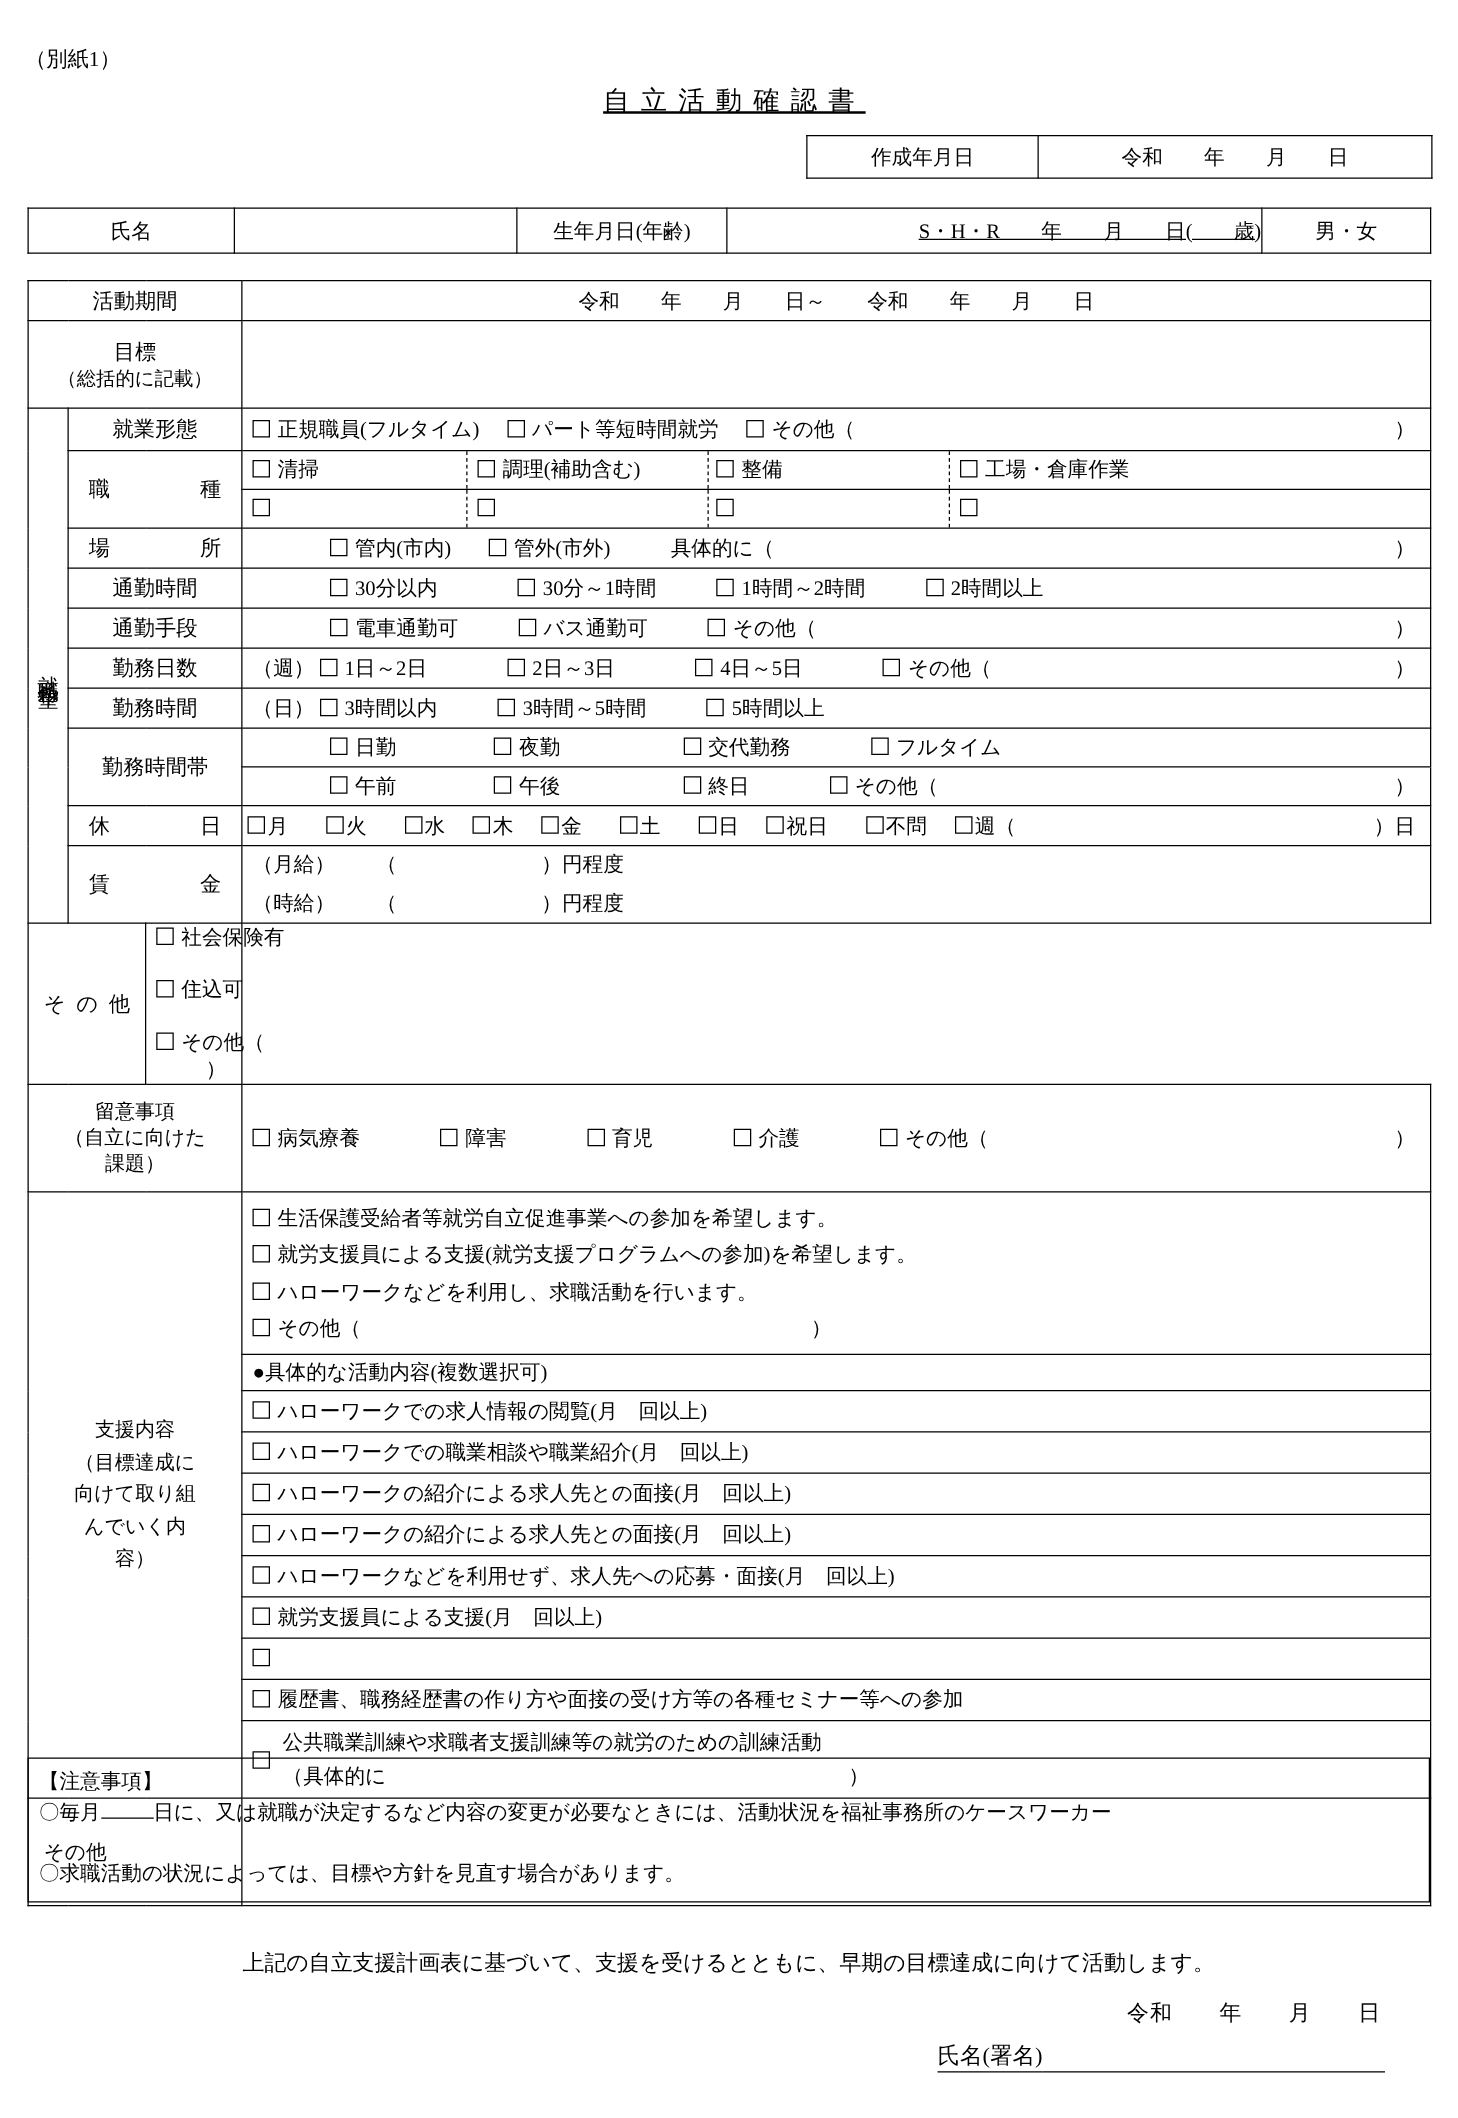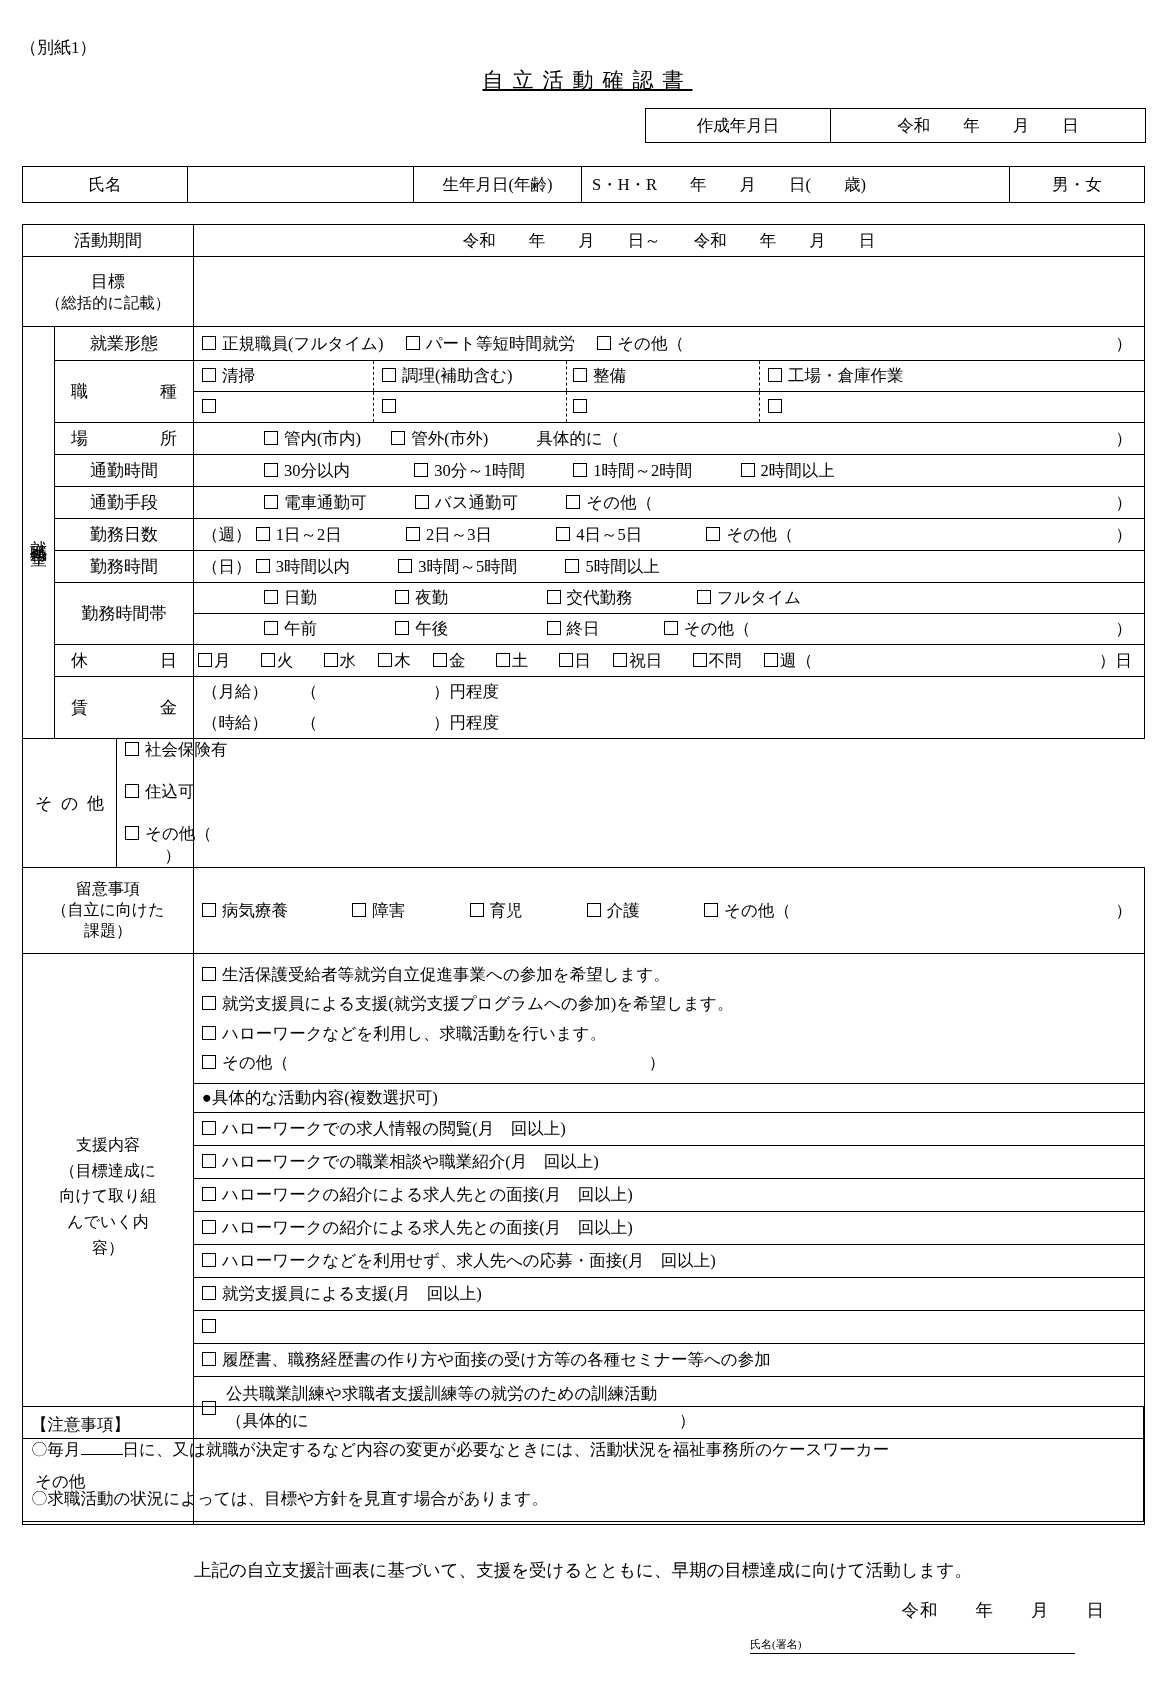--- a/index.html
+++ b/index.html
@@ -101,21 +101,21 @@
   .closing {
     position: absolute; left: 0; top: 1558px; width: 1166px;
     text-align: center; font-size: 17.5px;
   }
   .closing-date {
     position: absolute; left: 0; top: 1598px; width: 1105px;
     text-align: right; font-size: 17.5px; letter-spacing: 1px;
   }
   .sign-row {
     position: absolute; left: 750px; top: 1632px;
-    font-size: 11px; display: flex; align-items: flex-end;
+    font-size: 18px; display: flex; align-items: flex-end;
   }
   .sign-label { border-bottom: 1.6px solid #000; padding-bottom: 1px; }
   .sign-line { width: 274px; border-bottom: 1.6px solid #000; height: 22px; }
   .gap14 { display:inline-block; width: 14px; }
   .gap22 { display:inline-block; width: 22px; }
   .gap40 { display:inline-block; width: 40px; }
   .gap56 { display:inline-block; width: 56px; }
   .gap70 { display:inline-block; width: 70px; }
   .gap90 { display:inline-block; width: 90px; }
 
@@ -138,21 +138,21 @@
     </tr>
   </tbody>
     </table>
 
   <table class="tbl-name">
     <tbody>
         <tr>
       <td style="width:165px;">氏名</td>
       <td style="width:226px;"></td>
       <td style="width:168px;">生年月日(年齢)</td>
-      <td style="width:428px;text-align:left;padding-left:10px;">S・H・R　　年　　月　　日(　　歳)</td>
+      <td style="width:428px;text-align:right;padding-left:10px;text-decoration:underline;">S・H・R　　年　　月　　日(　　歳)</td>
       <td style="width:135px;">男・女</td>
     </tr>
   </tbody>
     </table>
 
   <table class="tbl-main">
     <colgroup>
       <col style="width:32px;">
       <col style="width:62px;">
       <col style="width:77px;">

